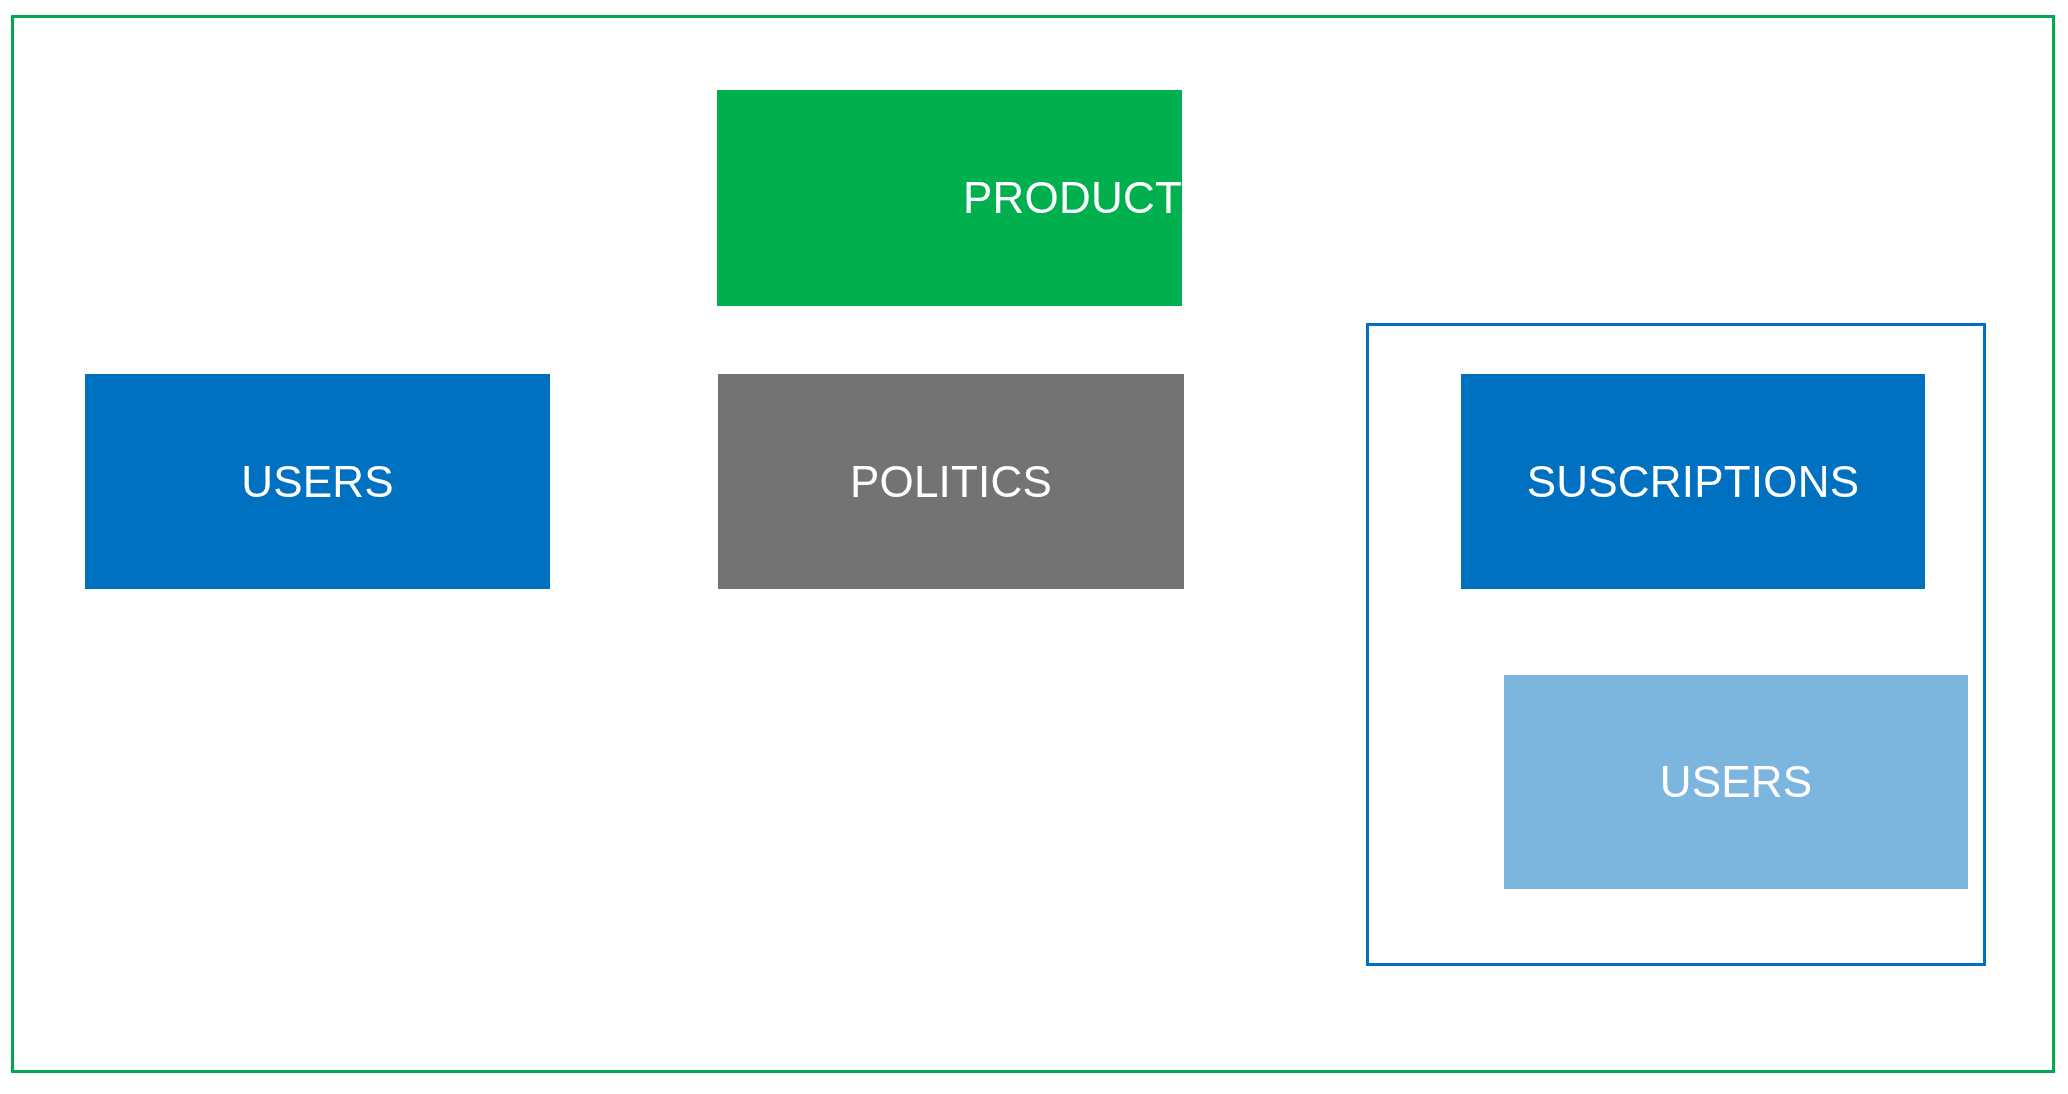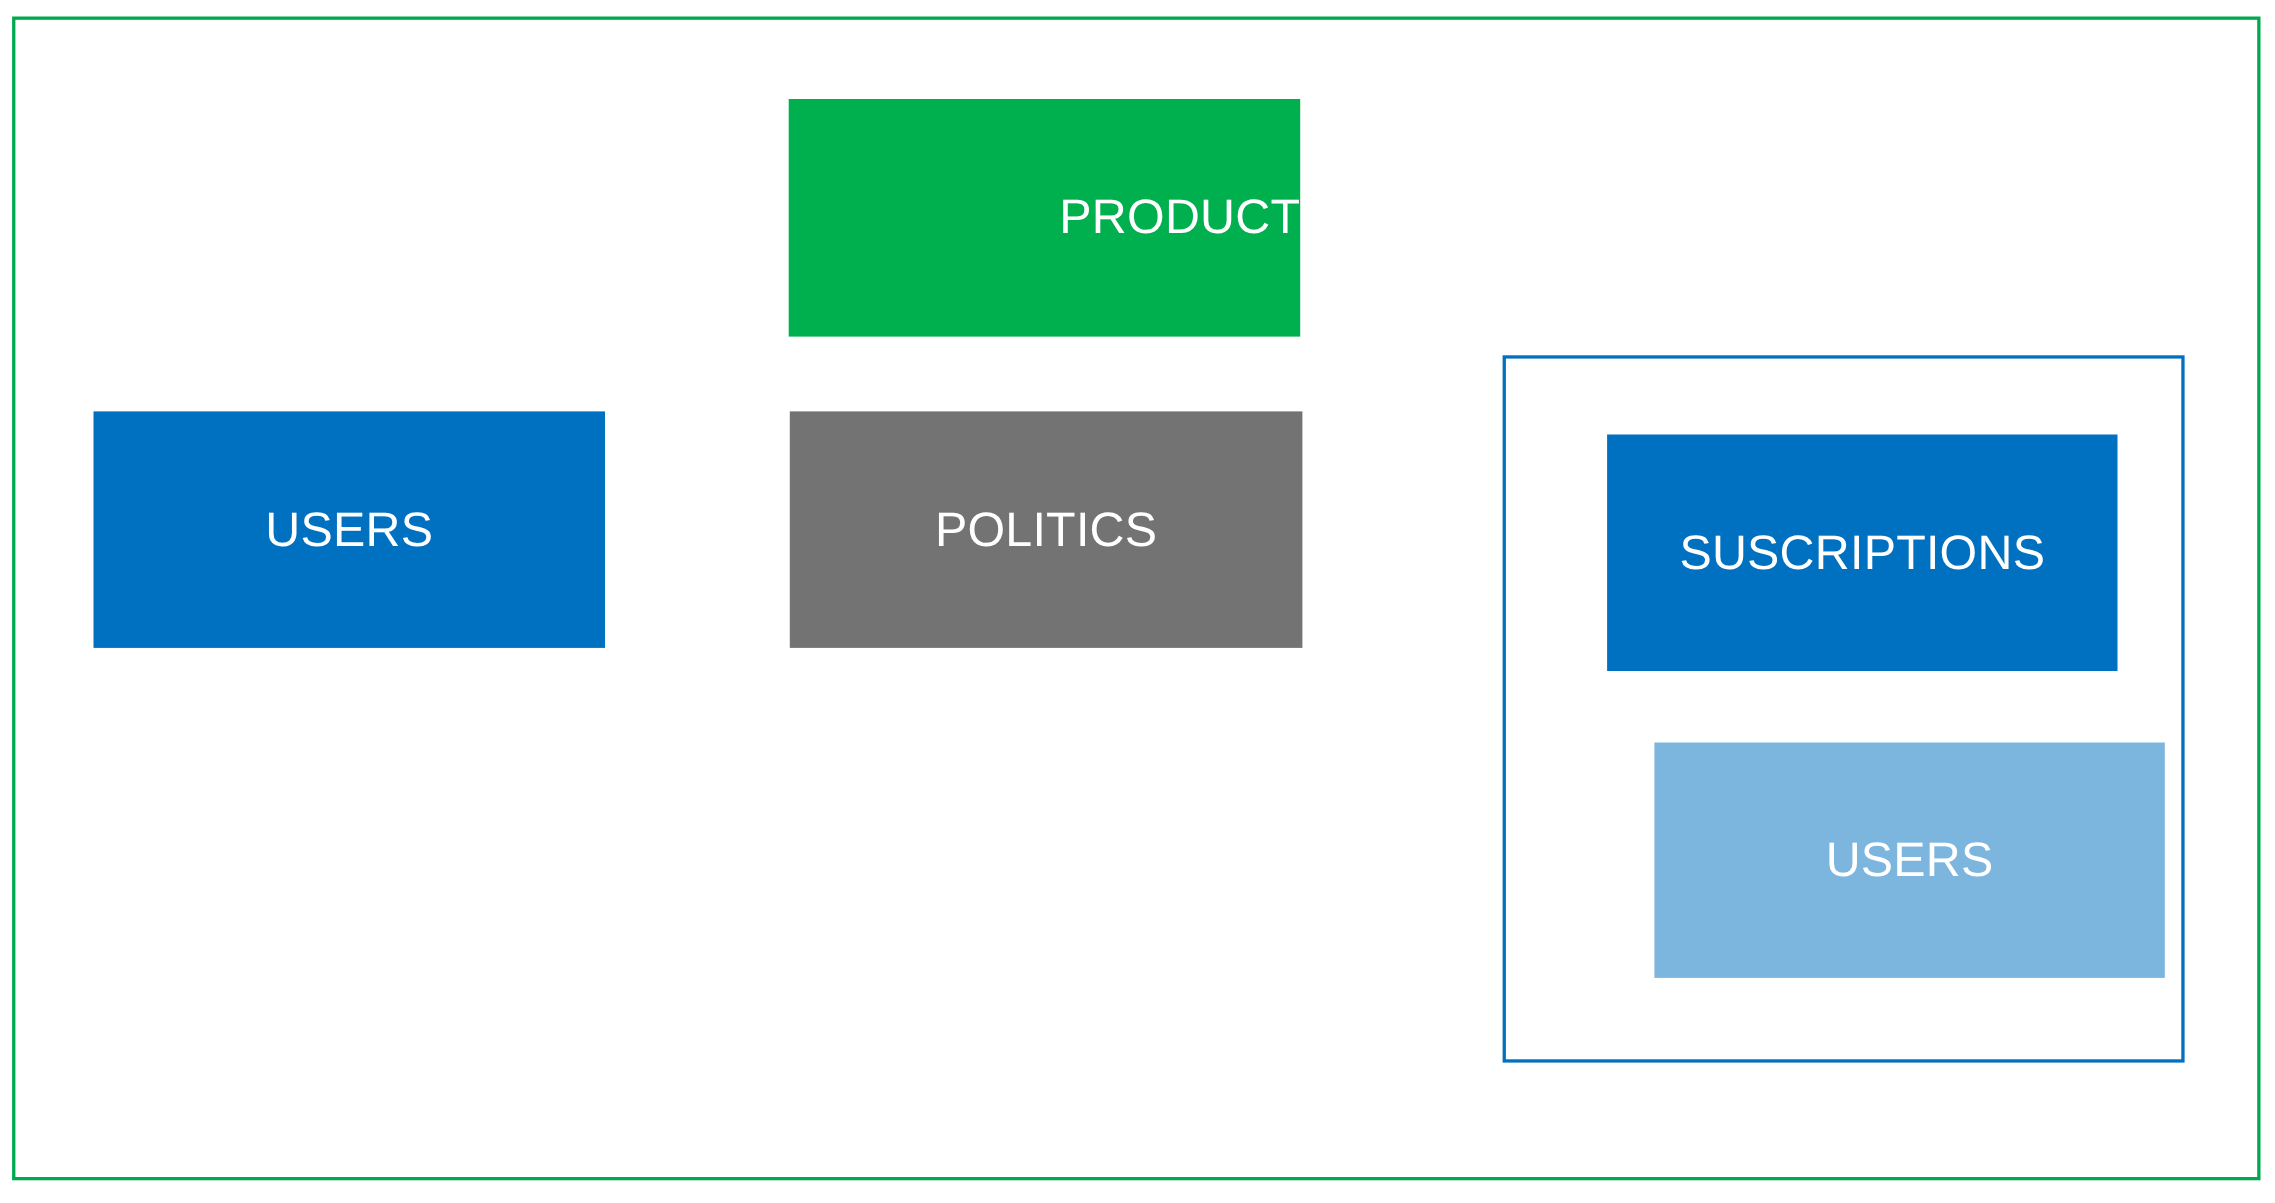--- a/index.html
+++ b/index.html
@@ -68,21 +68,21 @@
   }
   .node-politics {
     left: 718px;
     top: 374px;
     width: 466px;
     height: 215px;
     background: #737373;
   }
   .node-suscriptions {
     left: 1461px;
-    top: 395px;
+    top: 374px;
     width: 464px;
     height: 215px;
     background: #0070c0;
   }
   .node-users {
     left: 1461px;
     top: 675px;
     width: 464px;
     height: 214px;
     background: #7cb5de;

